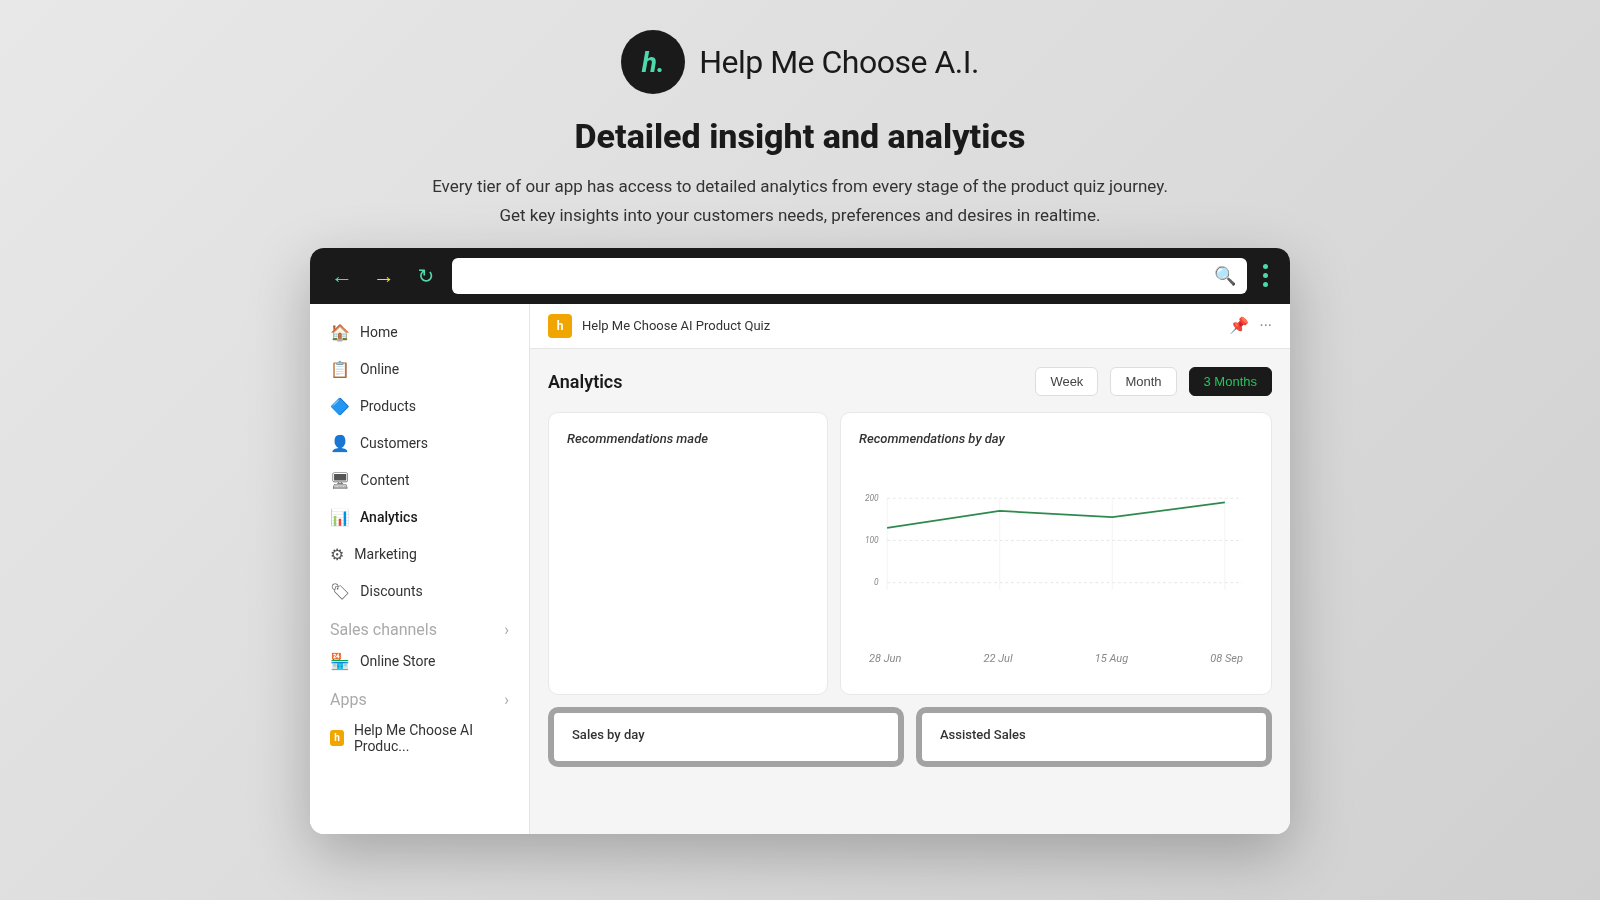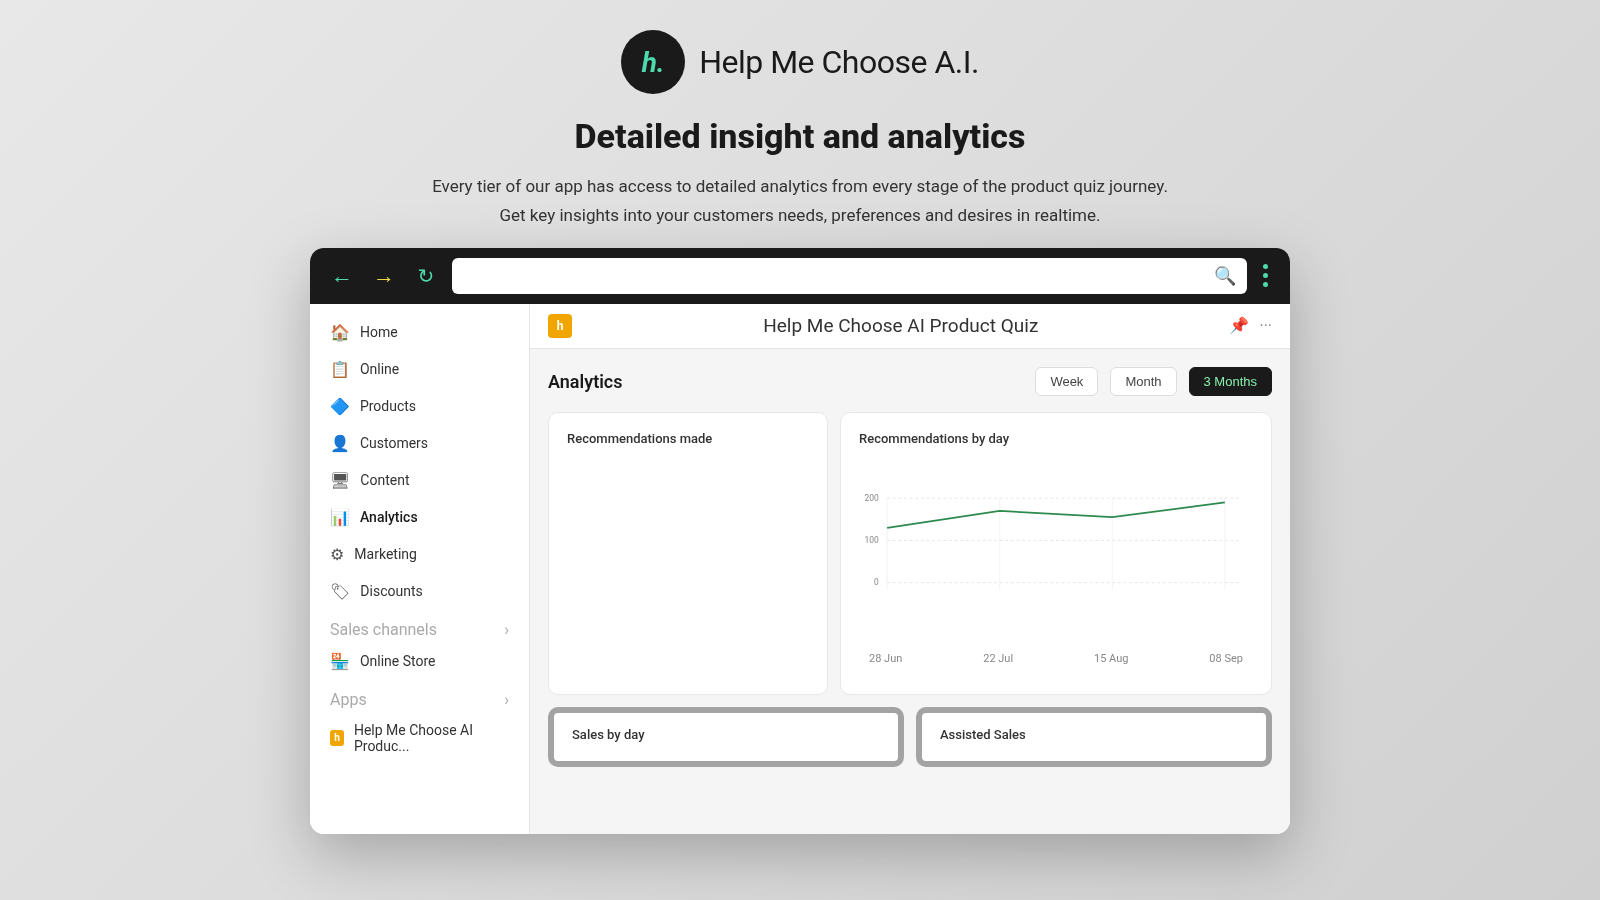--- a/index.html
+++ b/index.html
@@ -186,24 +186,23 @@
       background: #f0a500;
       border-radius: 4px;
       display: flex;
       align-items: center;
       justify-content: center;
       font-size: 12px;
       font-weight: 700;
       color: #fff;
     }
     .app-name {
-      font-size: 19px;
+      font-size: 13px;
       color: #333;
       flex: 1;
-      text-align: center;
     }
     .app-header-icons {
       display: flex;
       gap: 10px;
       color: #888;
       font-size: 16px;
     }
 
     .main-content {
       padding: 18px;
@@ -229,35 +228,36 @@
       padding: 6px 14px;
       border: 1px solid #ddd;
       background: #fff;
       border-radius: 6px;
       font-size: 13px;
       cursor: pointer;
       color: #444;
     }
     .time-btn.active {
       background: #1a1a1a;
-      color: #86efac;
+      color: #22c55e;
       border-color: #1a1a1a;
     }
 
     .cards-row {
       display: grid;
       grid-template-columns: 280px 1fr;
       gap: 12px;
       margin-bottom: 12px;
     }
     .card {
       background: #fff;
       border-radius: 10px;
       border: 1px solid #e8e8e8;
       padding: 18px;
+      font-style: italic;
     }
     .card-title {
       font-size: 13px;
       color: #333;
       font-weight: 500;
       margin-bottom: 10px;
     }
     .big-number {
       font-size: 42px;
       font-weight: 300;

